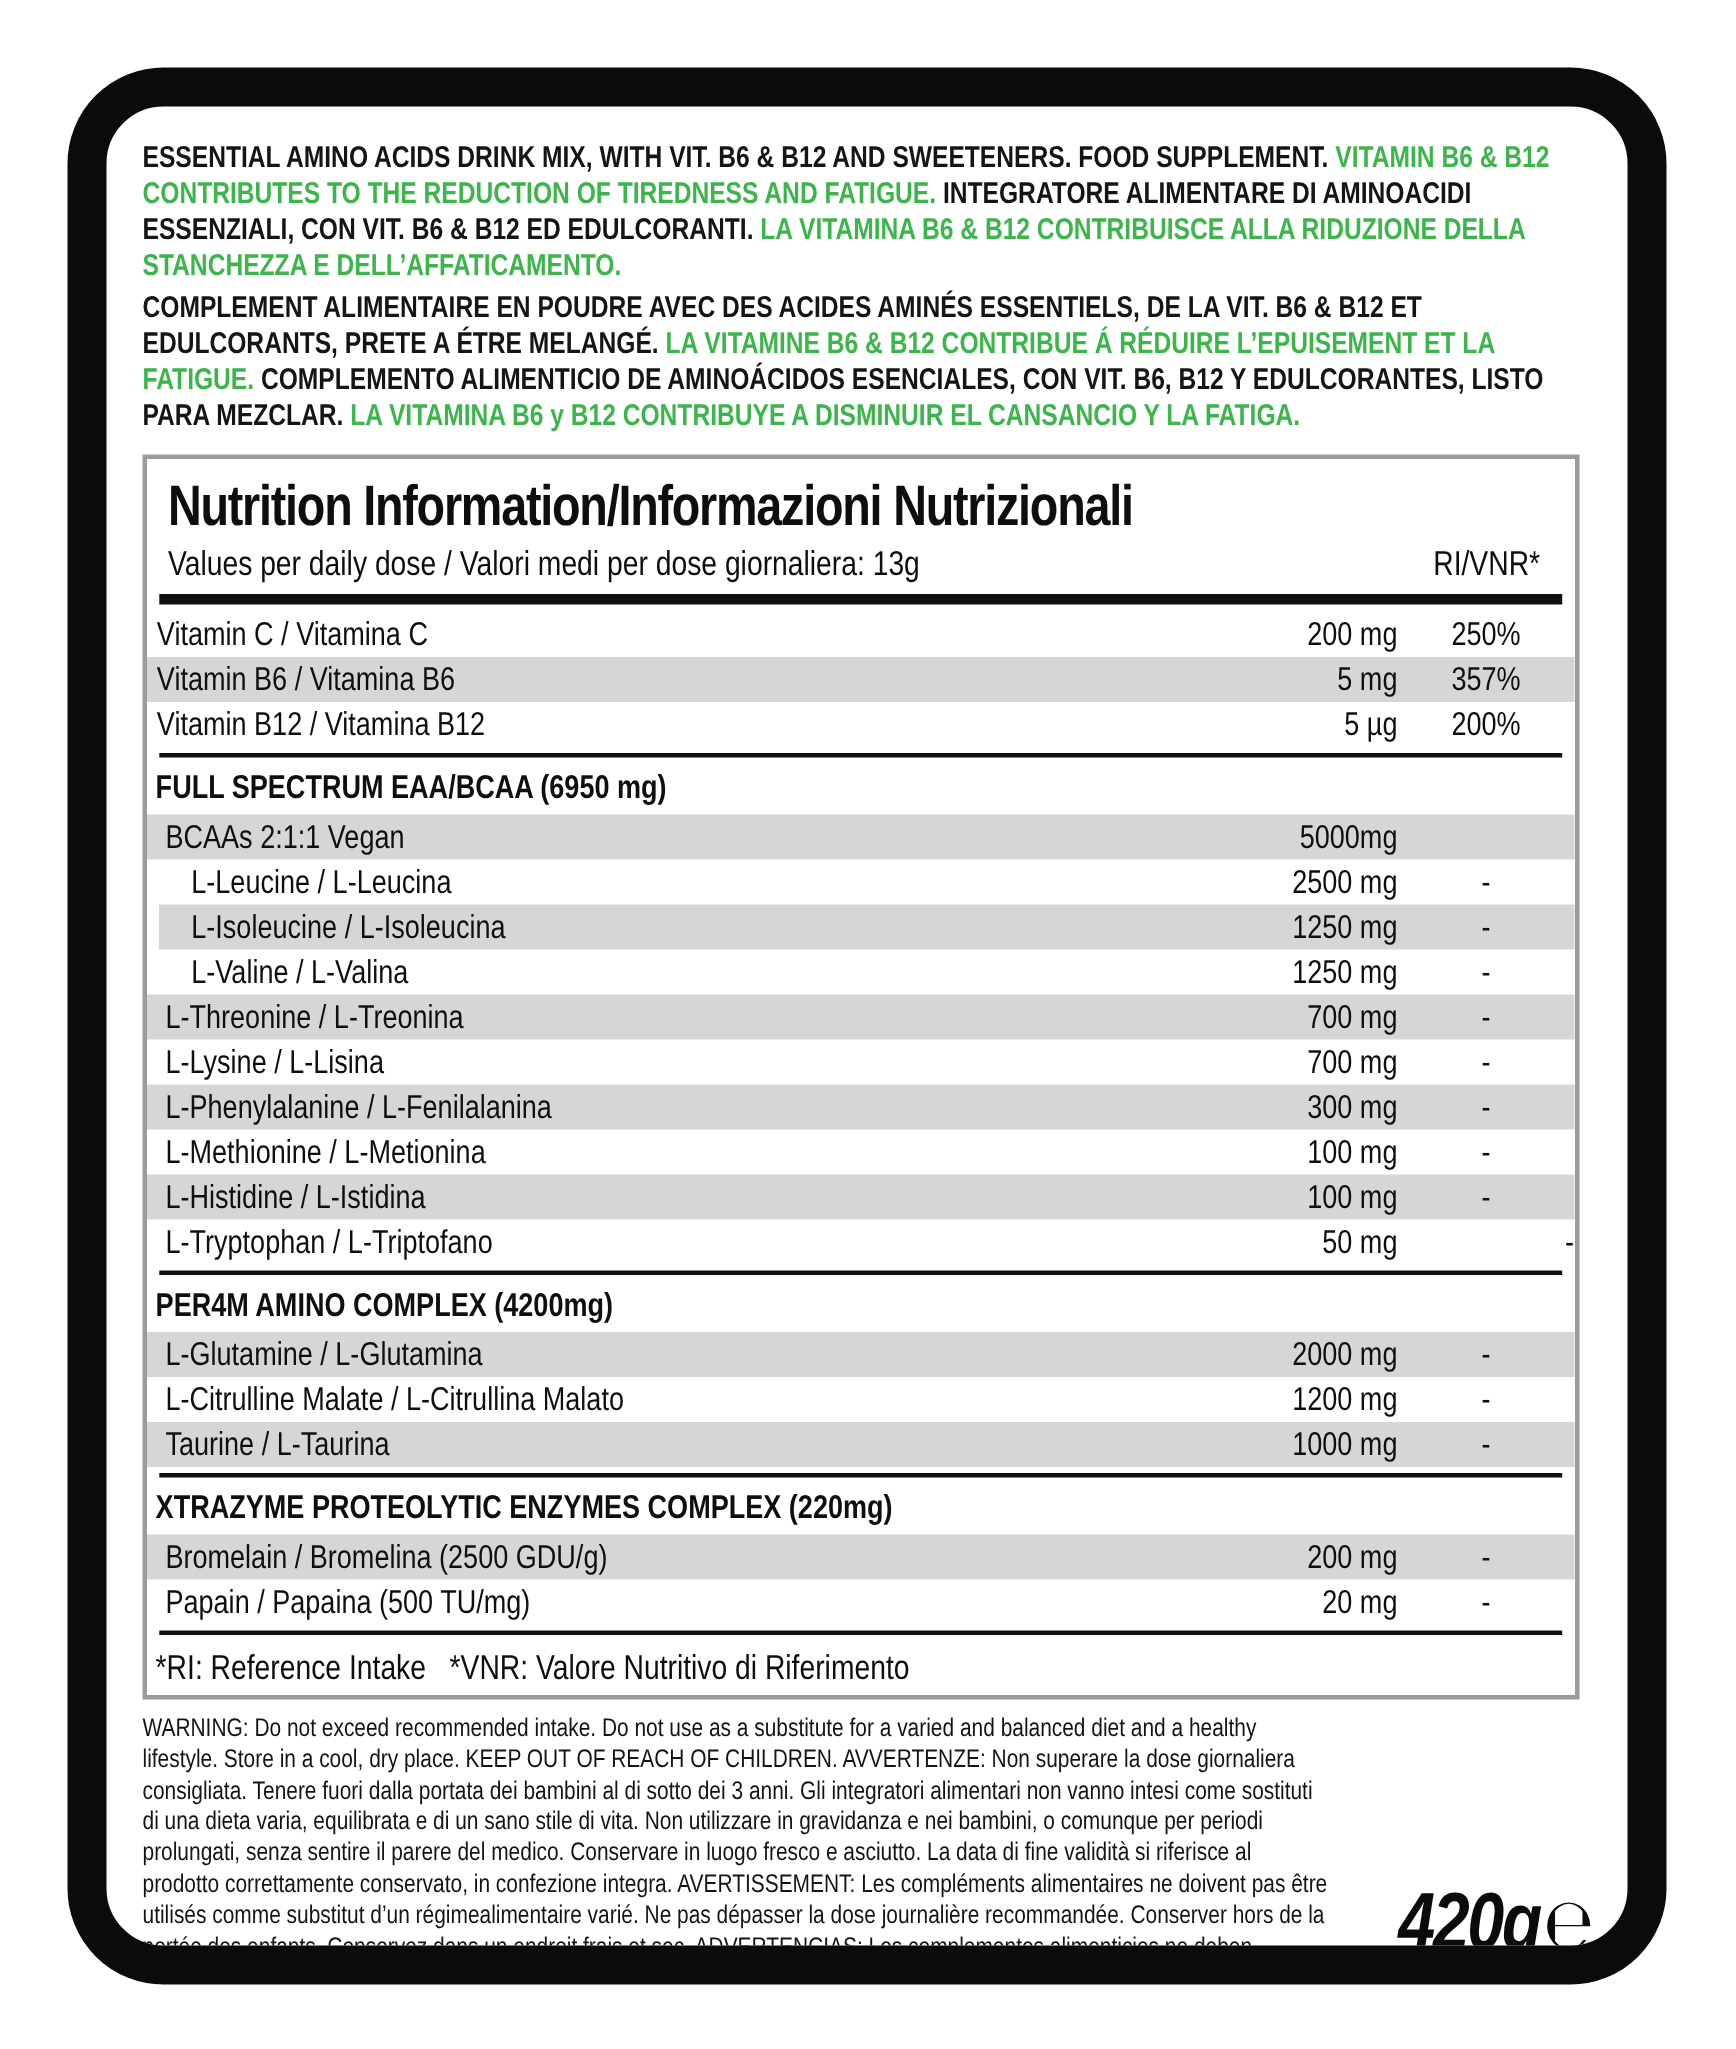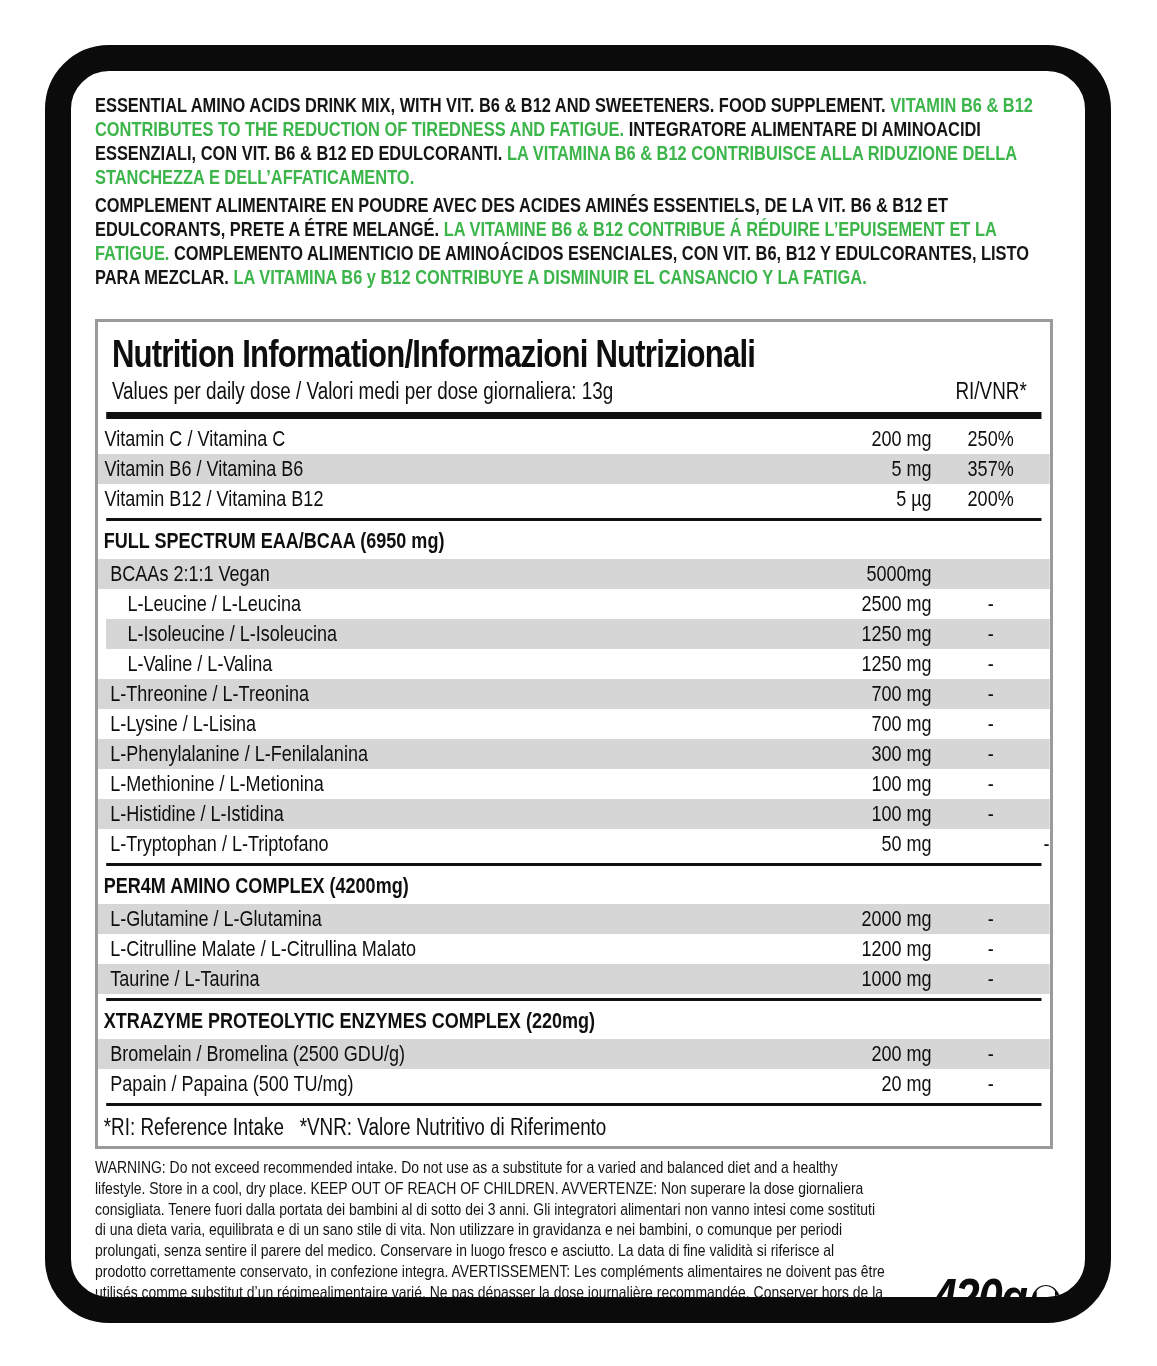--- a/index.html
+++ b/index.html
@@ -9,21 +9,21 @@
          border:26px solid #0b0b0b;border-radius:64px;background:#fff;padding:22px 24px 0 24px;overflow:hidden;}
 
   
   .cx{width:1178px;transform:scaleX(0.82);transform-origin:0 0;}
 
   
   .intro p{margin:0 0 4px 0;font-size:20px;line-height:24px;font-weight:700;letter-spacing:0;color:#151515;text-align:left;}
   .green{color:#3cb54b;}
 
   
-  .ntable{margin-top:30px;margin-left:0px;width:958px;box-sizing:border-box;border:3px solid #9b9b9b;background:#fff;overflow:hidden;}
+  .ntable{margin-top:14px;margin-left:0px;width:958px;box-sizing:border-box;border:3px solid #9b9b9b;background:#fff;overflow:hidden;}
   .ntable-inner{width:1161px;transform:scaleX(0.8197);transform-origin:0 0;}
   .ntable-head{padding:10px 28px 0 17px;}
   .ntable-title{font-size:38px;font-weight:700;letter-spacing:-1px;line-height:44px;color:#0e0e0e;}
   .ntable-sub{display:flex;justify-content:space-between;align-items:flex-end;font-size:23px;line-height:27px;margin-top:2px;color:#0e0e0e;}
   .rule-thick{height:7px;background:#101010;margin:7px 10px 0 10px;}
   .rows{padding-top:5px;}
   .row{position:relative;display:flex;align-items:center;height:30px;font-size:22px;color:#0f0f0f;}
   .row .name{flex:1;white-space:nowrap;}
   .row .amt{width:207px;text-align:right;white-space:nowrap;}
   .row .ri{width:144px;text-align:center;white-space:nowrap;}

